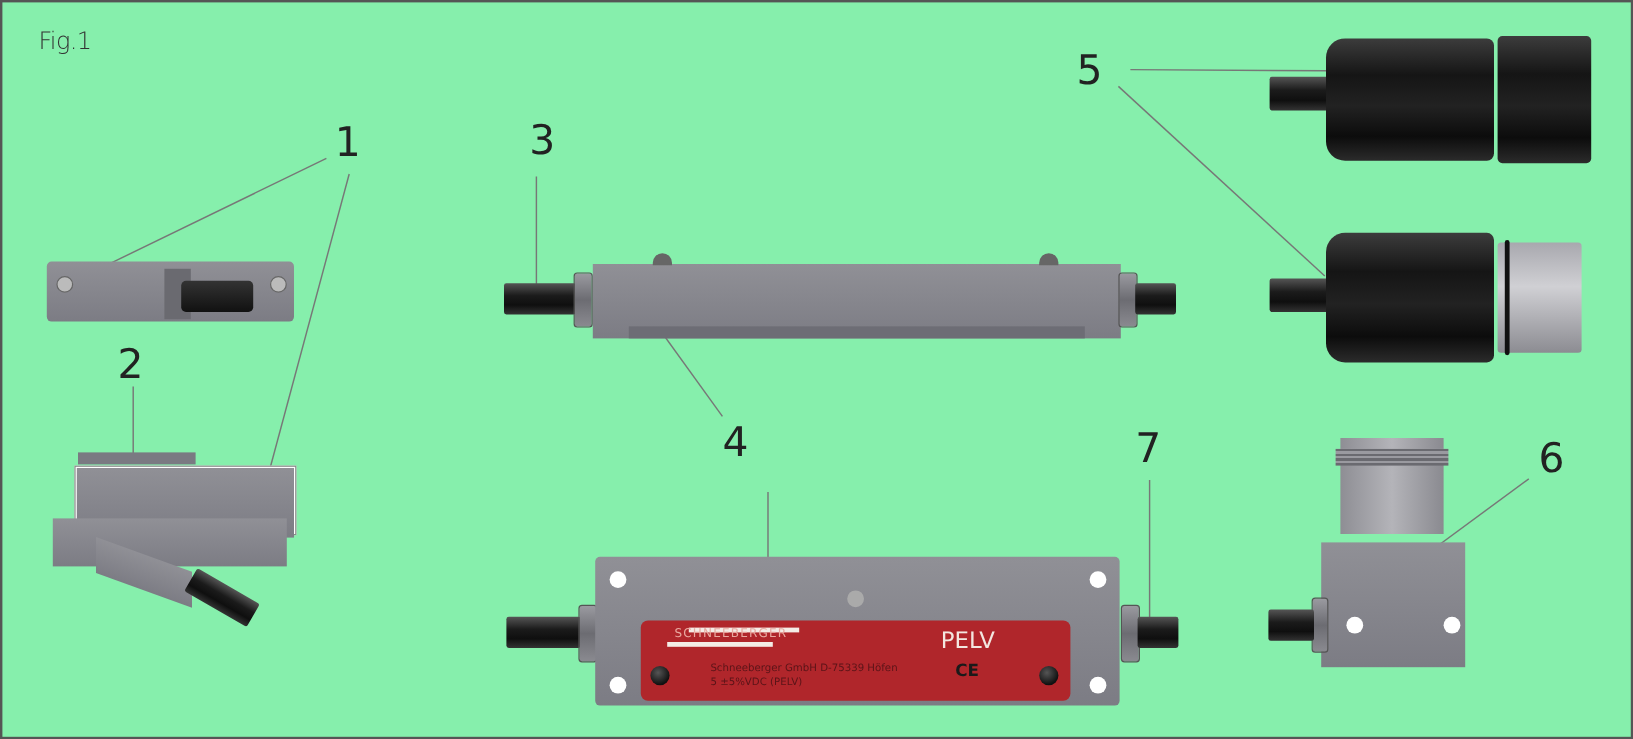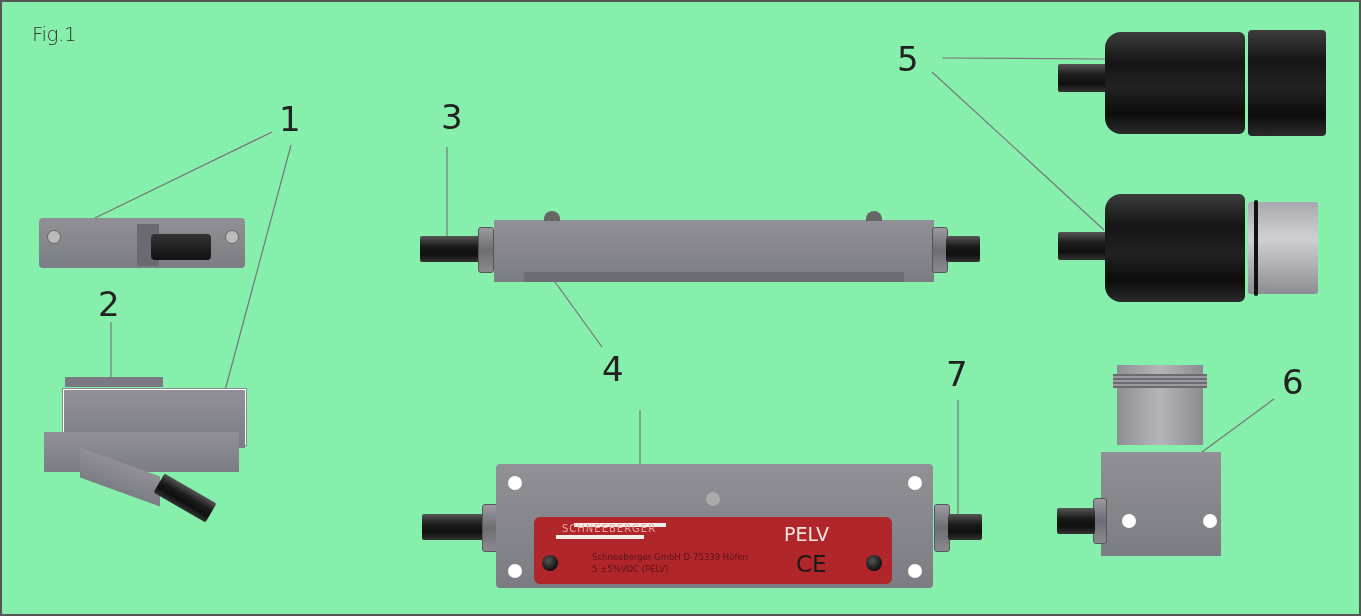--- a/index.html
+++ b/index.html
@@ -11,21 +11,21 @@
   .part{position:absolute;}
   
   .cable{position:absolute;background:linear-gradient(#555,#1b1b1b 40%,#0f0f0f 70%,#333);border-radius:2px;}
   .nut{position:absolute;background:linear-gradient(#9a9aa0,#6c6c72 50%,#8a8a90);border-radius:3px;border:1px solid #555;}
   .metal{background:linear-gradient(#909096,#7c7c84);}
   .hole{position:absolute;width:14px;height:14px;border-radius:50%;background:#fff;}
   .screw{position:absolute;width:16px;height:16px;border-radius:50%;background:radial-gradient(circle at 40% 35%,#555,#111 70%);}
   .plate{position:absolute;background:#b0262b;border-radius:6px;}
   .plate-brand{position:absolute;color:#e9a9a0;font-size:10px;letter-spacing:1px;}
   .plate-model{position:absolute;color:#f3e7e0;font-size:19px;}
-  .plate-ce{position:absolute;color:#1a1a1a;font-size:23px;font-weight:normal;}
+  .plate-ce{position:absolute;color:#1a1a1a;font-size:14px;font-weight:bold;}
   .plate-text{position:absolute;color:#5a1418;font-size:8.5px;line-height:12px;white-space:nowrap;}
   .black-grip{position:absolute;background:linear-gradient(#3c3c3c,#151515 30%,#222 55%,#0c0c0c 80%,#2b2b2b);}
 </style>
 </head>
 <body>
 
 <div class="frame">
 
   <div class="fig-label">Fig.1</div>
 

